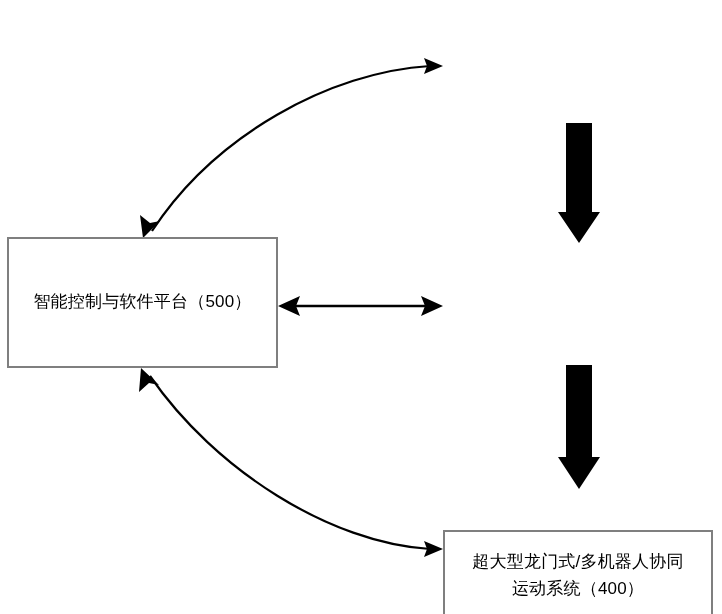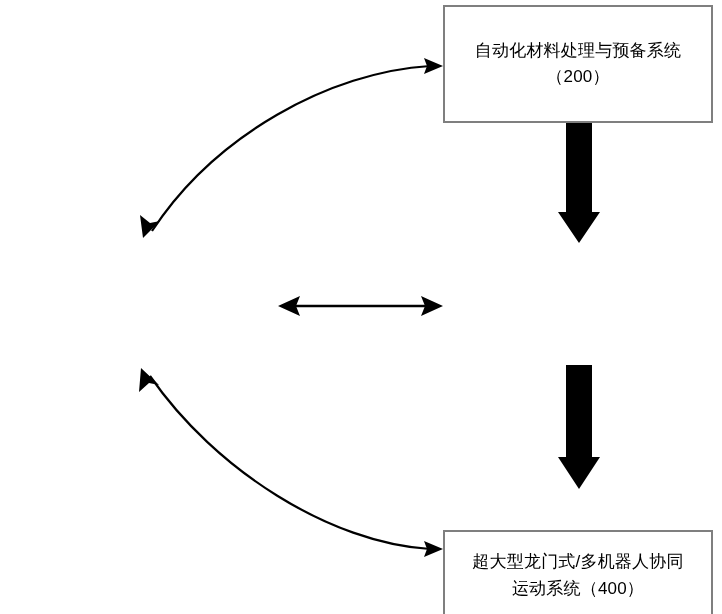--- a/index.html
+++ b/index.html
@@ -103,25 +103,24 @@
       <polygon points="566,123 592,123 592,212 600,212 579,243 558,212 566,212" fill="#000000"></polygon>
     </g>
 
     
     <g>
       <polygon points="566,365 592,365 592,457 600,457 579,489 558,457 566,457" fill="#000000"></polygon>
     </g>
 
   </svg>
 
-  <div class="node-box" id="box-200">
-    <span class="node-label">自动化材料处理与预备系统
-（200）</span>
-  </div>
 
 
   <div class="node-box" id="box-400">
     <span class="node-label">超大型龙门式/多机器人协同
 运动系统（400）</span>
   </div>
 
+  <div class="node-box" id="box-500">
+    <span class="node-label">智能控制与软件平台（500）</span>
+  </div>
 
 </div>
 
 </body></html>

